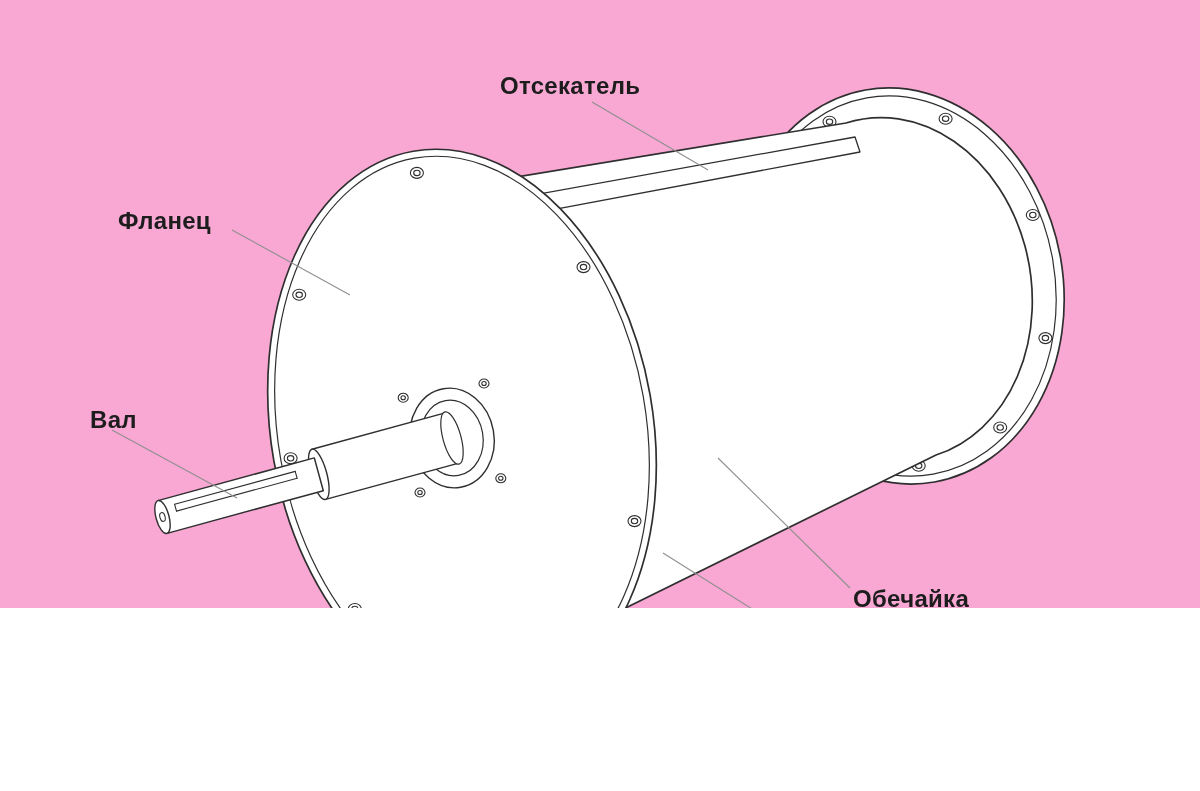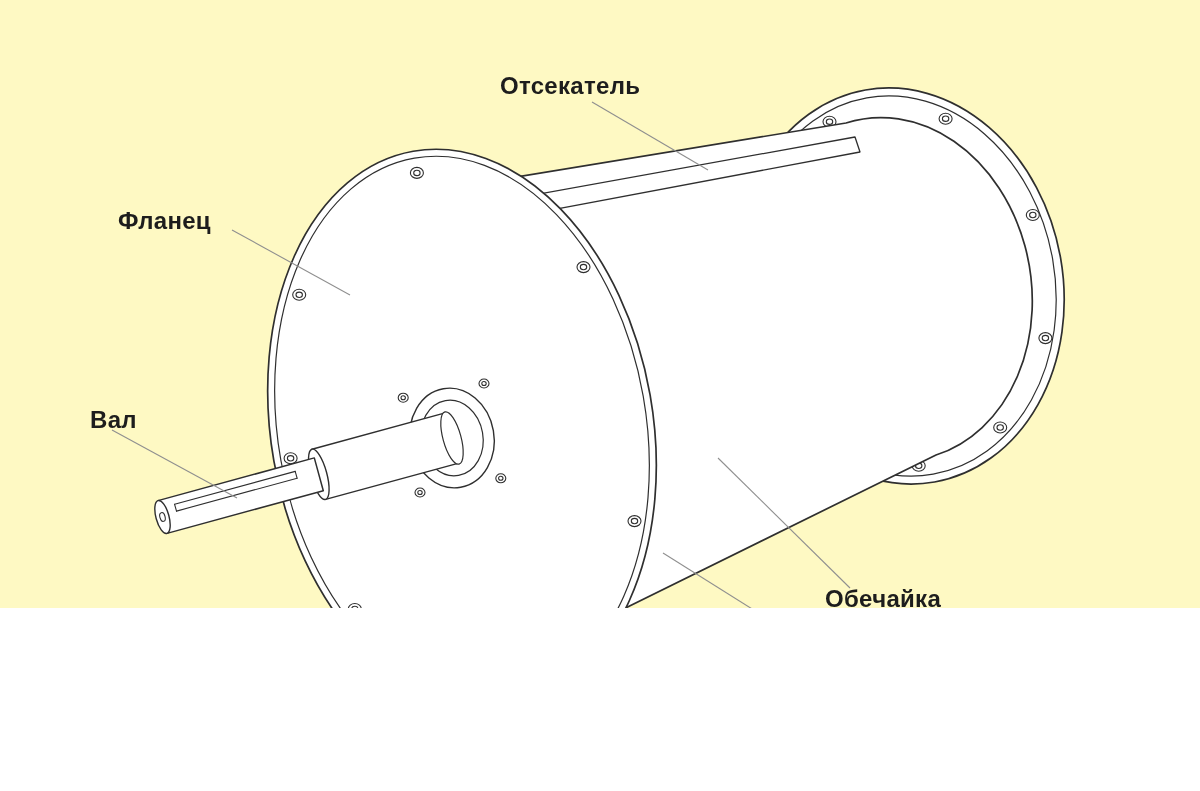--- a/index.html
+++ b/index.html
@@ -1,36 +1,36 @@
 <!DOCTYPE html>
 <html><head>
 <meta charset="utf-8">
 <style>
   html,body{margin:0;padding:0;background:#ffffff;}
   .stage{
     position:relative;
     width:1200px;height:608px;
-    background:#fef9c3;
+    background:#f9a8d4;
     overflow:hidden;
     font-family:"Liberation Sans",sans-serif;
   }
   .stage svg{position:absolute;left:0;top:0;}
   .label{
     position:absolute;
     font-weight:700;
     font-size:24px;
     letter-spacing:.3px;
     color:#1d1d1d;
     white-space:nowrap;
     font-family:"Liberation Sans",sans-serif;
   }
   #label-cutoff{left:500px;top:72px;}
   #label-flange{left:118px;top:207px;}
   #label-shaft{left:62px;top:406px;margin-left:28px;}
-  #label-shell{left:825px;top:585px;}
+  #label-shell{left:853px;top:585px;}
   #label-magnetic{left:635px;top:694px;}
 </style>
 </head>
 <body>
 
 <div class="stage">
 
   <svg width="1200" height="791" viewBox="0 0 1200 791">
     <defs>
       <g id="bolt" stroke-width="1.1">

